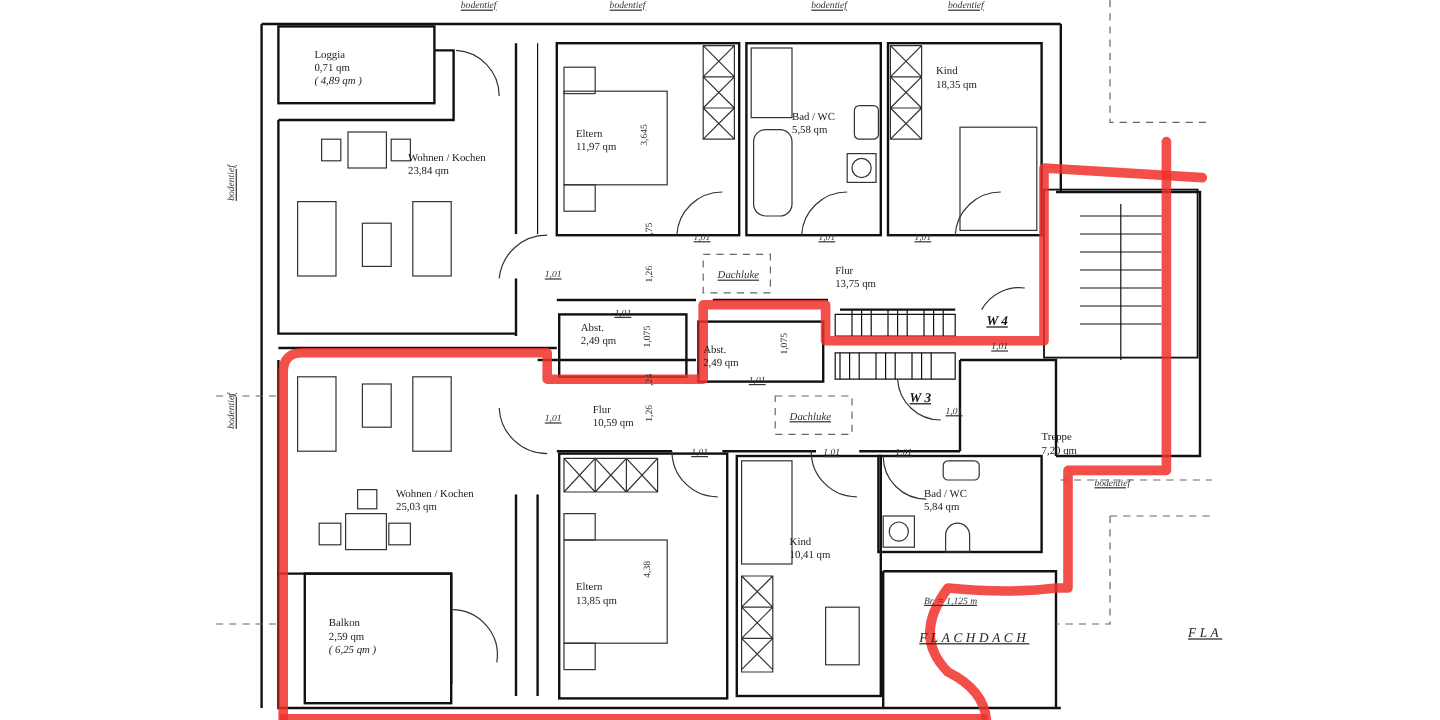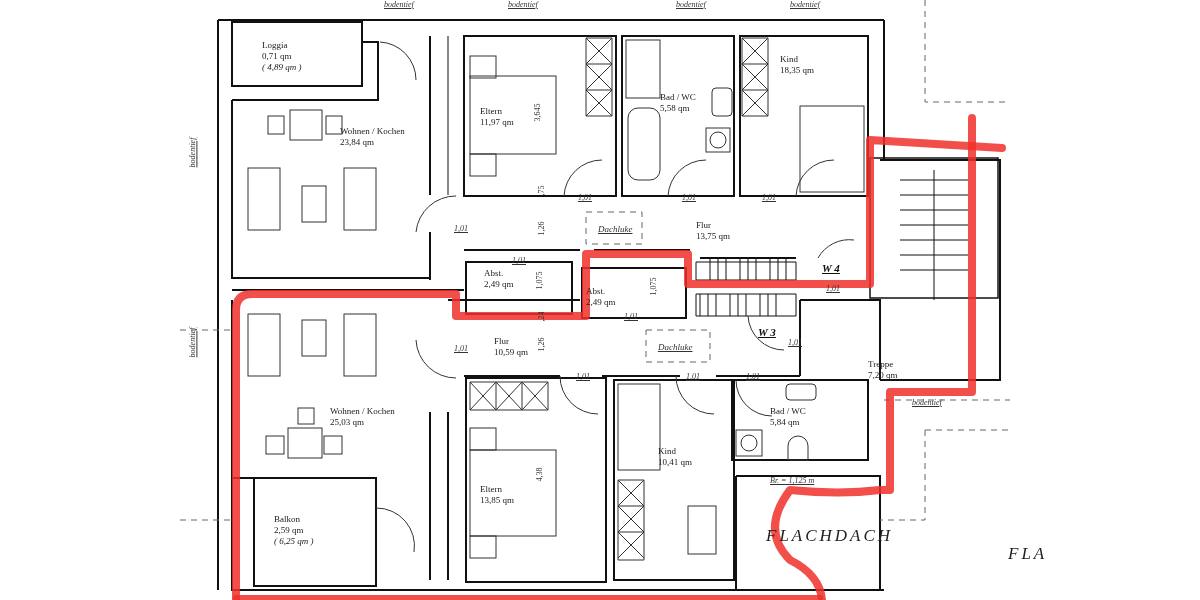--- a/index.html
+++ b/index.html
@@ -5,21 +5,21 @@
   html, body { margin:0; padding:0; background:#ffffff; }
   body { width:1200px; height:600px; position:relative; overflow:hidden;
          font-family:"Liberation Serif", "DejaVu Serif", serif; color:#222; }
   #plan { position:absolute; left:0; top:0; width:1200px; height:600px; }
   .lbl { position:absolute; text-align:left; font-size:9px; line-height:11px; color:#222; white-space:nowrap; }
   .lbl .sub { font-style:italic; }
   .tag { position:absolute; font-size:8px; font-style:italic; text-decoration:underline; color:#333; white-space:nowrap; }
   .tagv { position:absolute; font-size:8px; font-style:italic; text-decoration:underline; color:#333; white-space:nowrap; transform:rotate(-90deg); transform-origin:center; }
   .dim { position:absolute; font-size:8px; color:#333; white-space:nowrap; transform:rotate(-90deg); transform-origin:center; }
   .w { position:absolute; font-size:11px; font-weight:bold; font-style:italic; text-decoration:underline; color:#111; }
-  .flach { position:absolute; font-size:17px; font-style:italic; letter-spacing:3px; color:#222;text-align:center; }
+  .flach { position:absolute; font-size:11px; font-style:italic; letter-spacing:3px; text-decoration:underline; color:#222;text-align:center; }
 </style>
 </head>
 <body>
 
 <svg id="plan" viewBox="0 0 1200 600" xmlns="http://www.w3.org/2000/svg">
   <g fill="none" stroke="#111" stroke-width="2">
 
     <path d="M218 20 H884"></path>
     <path d="M218 20 V590"></path>
     <path d="M884 20 V160"></path>
@@ -236,22 +236,22 @@
 <div class="tag" style="left:454px;top:344px;">1,01</div>
 <div class="tag" style="left:576px;top:372px;">1,01</div>
 <div class="tag" style="left:686px;top:372px;">1,01</div>
 <div class="tag" style="left:746px;top:372px;">1,01</div>
 
 <div class="tag" style="left:598px;top:224px;font-size:9px;">Dachluke</div>
 <div class="tag" style="left:658px;top:342px;font-size:9px;">Dachluke</div>
 <div class="w" style="left:822px;top:262px;">W 4</div>
 <div class="w" style="left:758px;top:326px;">W 3</div>
 <div class="flach" style="left:766px;top:526px;">FLACHDACH</div>
-<div class="flach" style="left:990px;top:544px;margin-left:18px;">FLA</div>
-<div class="tag" style="left:770px;top:476px;">Br. = 1,125 m</div>
+<div class="flach" style="left:990px;top:522px;">FLA</div>
+<div class="tag" style="left:770px;top:496px;">Br. = 1,125 m</div>
 
 <div class="dim" style="left:528px;top:108px;">3,645</div>
 <div class="dim" style="left:532px;top:470px;">4,38</div>
 <div class="dim" style="left:534px;top:224px;">1,26</div>
 <div class="dim" style="left:530px;top:276px;">1,075</div>
 <div class="dim" style="left:644px;top:282px;">1,075</div>
 <div class="dim" style="left:534px;top:340px;">1,26</div>
 <div class="dim" style="left:536px;top:186px;">,75</div>
 <div class="dim" style="left:536px;top:312px;">,24</div>
 

